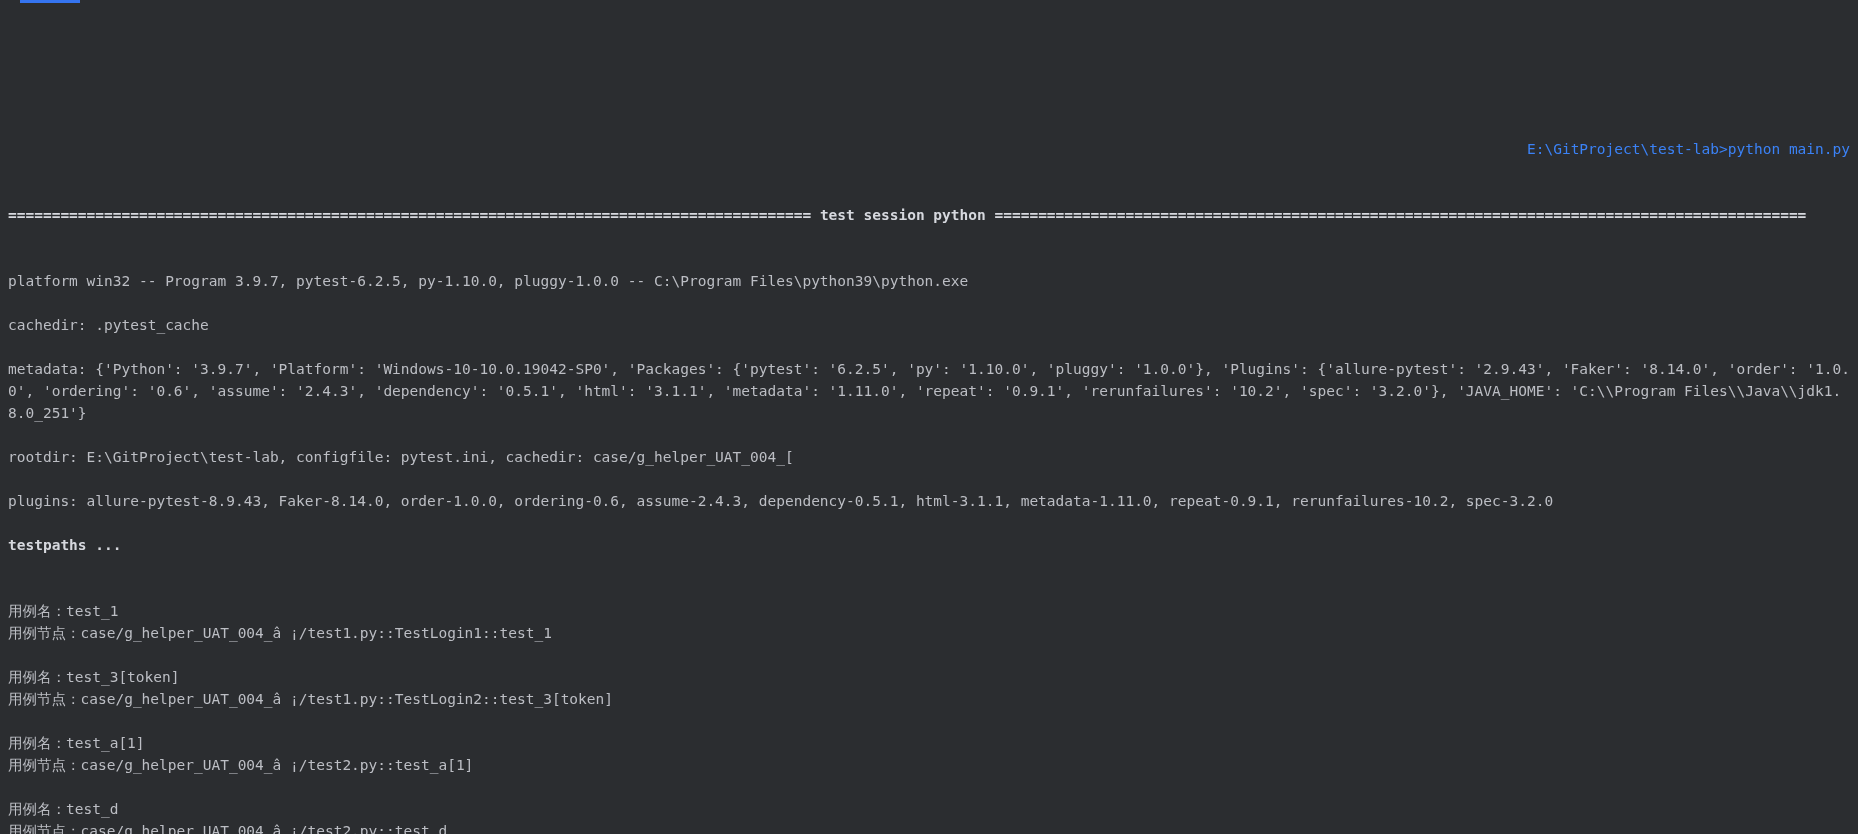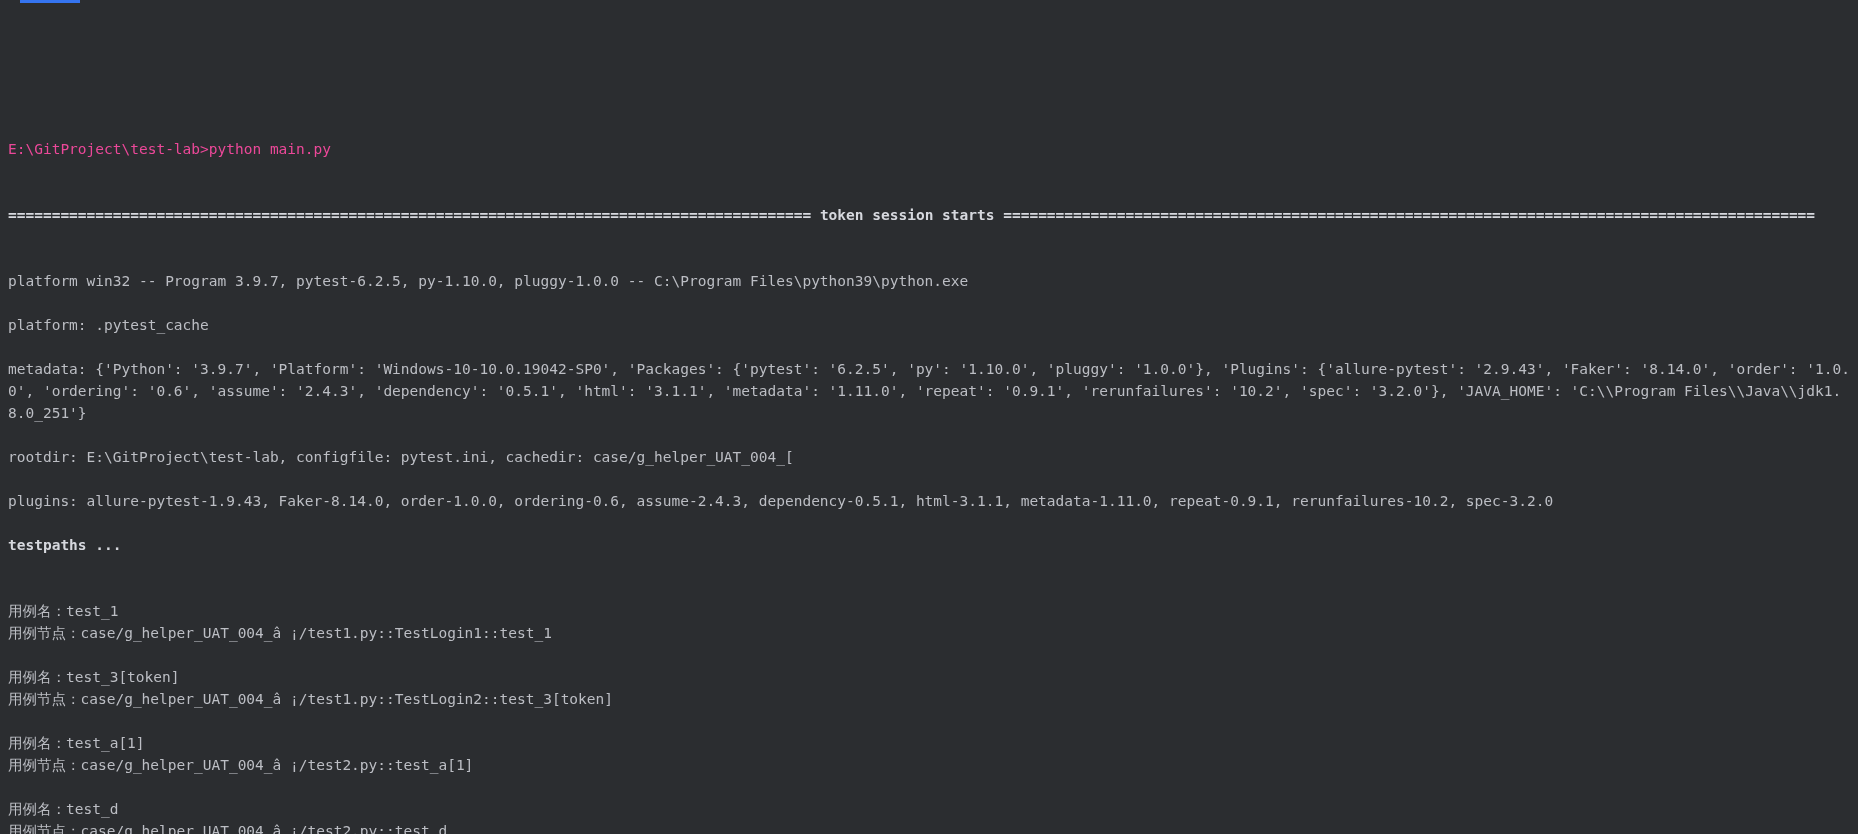--- a/index.html
+++ b/index.html
@@ -12,38 +12,38 @@
     padding: 6px 8px;
     white-space: pre-wrap;
     word-break: break-all;
   }
   .tab-hint {
     position: absolute;
     top: 0; left: 20px;
     width: 60px; height: 3px;
     background: #3574f0;
   }
-  .prompt { color: #ec4899; }
+  .prompt { color: #3b82f6; text-align: right; }
   .bold { font-weight: 700; color: #d6d8de; }
   .line { display: block; }
 </style>
 </head>
 <body>
 
 
 
 <div class="tab-hint"></div>
 
 <span class="line prompt">E:\GitProject\test-lab&gt;python main.py</span>
 
-<span class="line bold"><span>============================================================================================ </span><span>token session starts</span><span> =============================================================================================</span></span>
+<span class="line bold"><span>============================================================================================ </span><span>test session python</span><span> =============================================================================================</span></span>
 
 <span class="line">platform win32 -- Program 3.9.7, pytest-6.2.5, py-1.10.0, pluggy-1.0.0 -- C:\Program Files\python39\python.exe</span>
-<span class="line">platform: .pytest_cache</span>
+<span class="line">cachedir: .pytest_cache</span>
 <span class="line">metadata: {'Python': '3.9.7', 'Platform': 'Windows-10-10.0.19042-SP0', 'Packages': {'pytest': '6.2.5', 'py': '1.10.0', 'pluggy': '1.0.0'}, 'Plugins': {'allure-pytest': '2.9.43', 'Faker': '8.14.0', 'order': '1.0.0', 'ordering': '0.6', 'assume': '2.4.3', 'dependency': '0.5.1', 'html': '3.1.1', 'metadata': '1.11.0', 'repeat': '0.9.1', 'rerunfailures': '10.2', 'spec': '3.2.0'}, 'JAVA_HOME': 'C:\\Program Files\\Java\\jdk1.8.0_251'}</span>
 <span class="line">rootdir: E:\GitProject\test-lab, configfile: pytest.ini, cachedir: case/g_helper_UAT_004_[</span>
-<span class="line">plugins: allure-pytest-1.9.43, Faker-8.14.0, order-1.0.0, ordering-0.6, assume-2.4.3, dependency-0.5.1, html-3.1.1, metadata-1.11.0, repeat-0.9.1, rerunfailures-10.2, spec-3.2.0</span>
+<span class="line">plugins: allure-pytest-8.9.43, Faker-8.14.0, order-1.0.0, ordering-0.6, assume-2.4.3, dependency-0.5.1, html-3.1.1, metadata-1.11.0, repeat-0.9.1, rerunfailures-10.2, spec-3.2.0</span>
 <span class="line bold">testpaths ...</span>
 
 <div id="cases"><span class="line"><span>用例名：</span><span>test_1</span></span><span class="line"><span>用例节点：</span><span>case/g_helper_UAT_004_â ¡/test1.py::TestLogin1::test_1</span></span><span class="line">&nbsp;</span><span class="line"><span>用例名：</span><span>test_3[token]</span></span><span class="line"><span>用例节点：</span><span>case/g_helper_UAT_004_â ¡/test1.py::TestLogin2::test_3[token]</span></span><span class="line">&nbsp;</span><span class="line"><span>用例名：</span><span>test_a[1]</span></span><span class="line"><span>用例节点：</span><span>case/g_helper_UAT_004_â ¡/test2.py::test_a[1]</span></span><span class="line">&nbsp;</span><span class="line"><span>用例名：</span><span>test_d</span></span><span class="line"><span>用例节点：</span><span>case/g_helper_UAT_004_â ¡/test2.py::test_d</span></span></div>
 
 
 
 
 </body></html>

